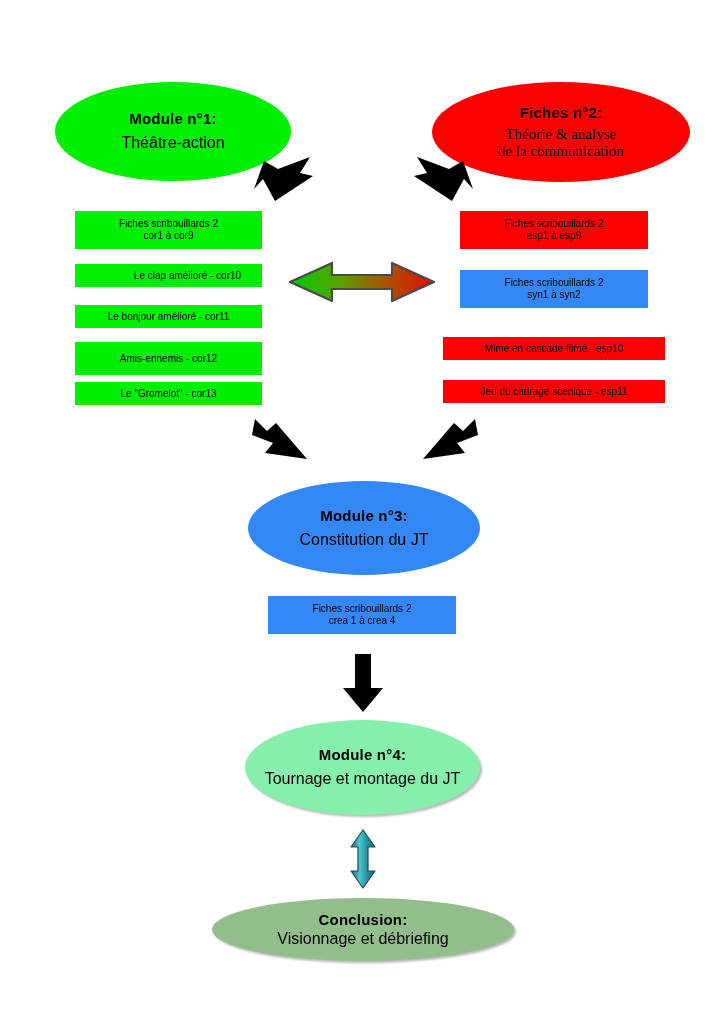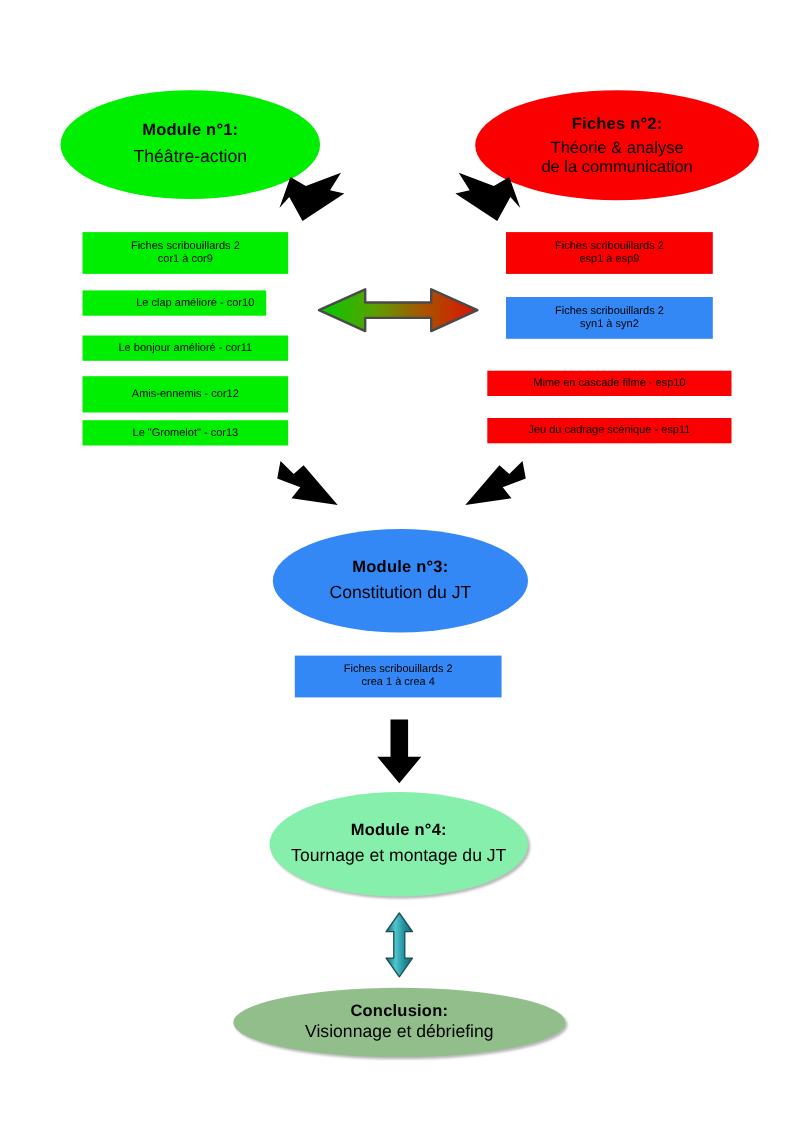--- a/index.html
+++ b/index.html
@@ -5,21 +5,21 @@
   html,body{margin:0;padding:0;background:#ffffff;}
   body{width:724px;height:1024px;font-family:"Liberation Sans",sans-serif;overflow:hidden;}
   #stage{position:relative;width:724px;height:1024px;background:#ffffff;}
 
   .node{position:absolute;display:flex;flex-direction:column;align-items:center;justify-content:center;
         text-align:center;color:#000;box-sizing:border-box;}
 
   .ellipse{border-radius:50%;}
   .ell-title{font-weight:bold;font-size:15px;line-height:1.15;letter-spacing:.2px;}
   .ell-sub{font-size:16px;line-height:1.15;margin-top:7px;}
-  .ell-sub.tight{margin-top:5px;font-size:15px;}
+  .ell-sub.tight{margin-top:5px;font-size:15px;font-family:Liberation Serif, serif;}
 
   .box{font-size:10px;line-height:1.2;}
   .box .l1,.box .l2{display:block;}
 
   .arrow-svg{position:absolute;}
   .shadow-soft{filter:drop-shadow(2px 2px 1px rgba(0,0,0,.28));}
 </style>
 </head>
 <body>
 
@@ -42,21 +42,21 @@
 
   <svg class="arrow-svg" style="left:413px;top:155px;" width="62" height="48" viewBox="0 0 62 48">
     <polygon points="4,2 14,18 1,21 39,46 51,24 60,34 50,6 36,14" fill="#000000"></polygon>
   </svg>
 
   <div class="node box" style="left:75px;top:211px;width:187px;height:38px;background:#00ee00;">
     <span class="l1">Fiches scribouillards 2</span>
     <span class="l2">cor1 à cor9</span>
   </div>
 
-  <div class="node box" style="left:75px;top:264px;width:167px;height:23px;background:#00ee00;padding-left:38px;">
+  <div class="node box" style="left:75px;top:264px;width:187px;height:23px;background:#00ee00;padding-left:38px;">
     <span class="l1">Le clap amélioré - cor10</span>
   </div>
 
   <div class="node box" style="left:75px;top:305px;width:187px;height:23px;background:#00ee00;">
     <span class="l1">Le bonjour amélioré - cor11</span>
   </div>
 
   <div class="node box" style="left:75px;top:342px;width:187px;height:33px;background:#00ee00;">
     <span class="l1">Amis-ennemis - cor12</span>
   </div>

